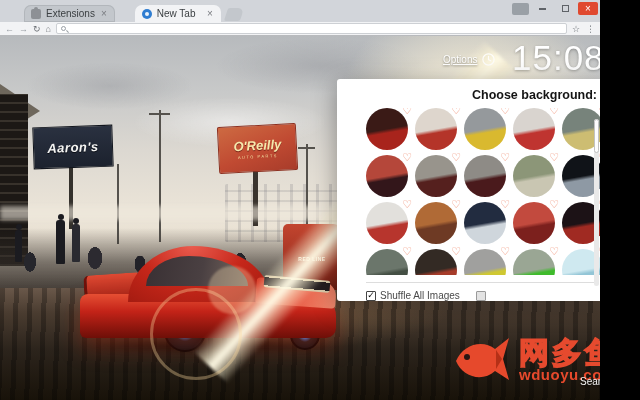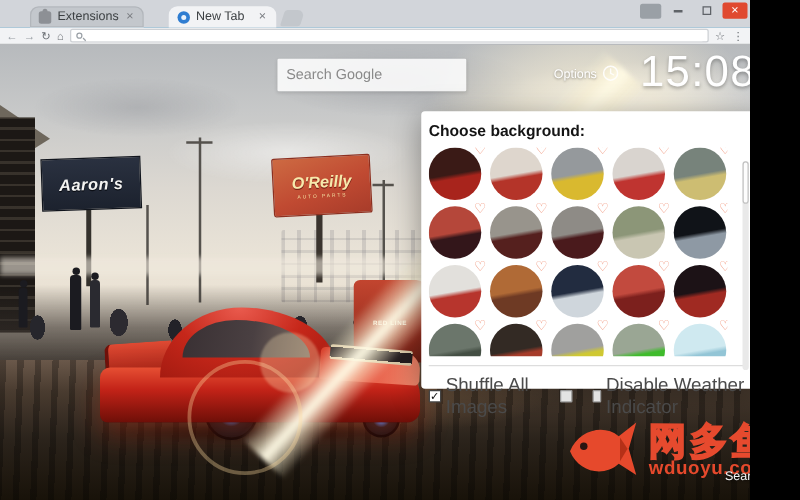--- a/index.html
+++ b/index.html
@@ -141,42 +141,42 @@
       background-image:repeating-linear-gradient(0deg, rgba(150,140,125,.25) 0 2px, transparent 2px 10px); }
 
   
   .top-nav { position:absolute; top:14px; left:18px; z-index:40; display:flex; gap:22px; }
   .top-nav .nav-link { font-size:9.5px; color:rgba(255,255,255,.95); text-shadow:0 1px 2px rgba(0,0,0,.45); }
   .search-box { position:absolute; left:222px; top:11px; z-index:40; width:151px; height:26px;
       background:rgba(255,255,255,.85); border-radius:1px; display:flex; align-items:center; box-shadow:0 1px 3px rgba(0,0,0,.12); }
   .search-box input { width:100%; border:none; outline:none; background:transparent; padding:0 7px;
       font-size:11.5px; color:#333; font-family:"Liberation Sans",sans-serif; }
   .search-box input::placeholder { color:#8a8a8a; }
-  .options-link { position:absolute; left:443px; top:18px; z-index:40; font-size:10px; color:#fff; text-shadow:0 1px 2px rgba(0,0,0,.4); }
+  .options-link { position:absolute; left:443px; top:18px; z-index:40; font-size:10px; color:#fff; text-shadow:0 1px 2px rgba(0,0,0,.4);text-decoration:underline; }
   .clock-icon { position:absolute; left:482px; top:16px; z-index:40; opacity:.9; }
   .time { position:absolute; left:512px; top:2px; z-index:40; font-size:35px; font-weight:100; color:#fff;
       letter-spacing:1px; text-shadow:0 1px 3px rgba(0,0,0,.3); }
 
   
-  .panel { position:absolute; left:337px; top:53px; width:273px; height:222px; z-index:50;
-      background:#fff; border-radius:3px; box-shadow:0 5px 24px rgba(0,0,0,.38); padding:9px 13px 7px 6px; }
+  .panel { position:absolute; left:337px; top:43px; width:273px; height:222px; z-index:50;
+      background:#fff; border-radius:3px; box-shadow:0 5px 24px rgba(0,0,0,.38); padding:9px 13px 7px 29px;text-align:right; }
   .panel-title { font-size:12.5px; font-weight:bold; color:#141414; }
   .grid-viewport { position:relative; margin-top:6px; height:167px; overflow:hidden; width:239px; }
   .thumb-grid { display:grid; grid-template-columns:repeat(5, 42px); column-gap:7px; row-gap:5px; }
   .thumb-cell { position:relative; width:42px; height:42px; }
   .thumb-img { width:42px; height:42px; border-radius:50%; }
   .thumb-heart { position:absolute; top:-3px; right:-4px; font-size:11px; line-height:11px; color:#f0947a; }
   .v-scrollbar { position:absolute; right:11px; top:40px; width:5px; height:167px; background:#e9e9e9; border-radius:3px; }
   .v-thumb { position:absolute; top:0; left:0; width:5px; height:34px; background:#fdfdfd; border:1px solid #c2c2c2; border-radius:3px; }
   .panel-footer { border-top:1px solid #ddd; margin-top:7px; padding-top:7px; display:flex; gap:16px; align-items:center; }
   .cb-group { display:flex; align-items:center; gap:4px; }
   .cb { width:10px; height:10px; border:1px solid #9a9a9a; background:#e3e3e3; border-radius:1px;
         display:flex; align-items:center; justify-content:center; font-size:9px; line-height:9px; color:#111; }
   .cb.checked { background:#fff; border-color:#444; }
-  .cb-label { font-size:15px; color:#4a4a4a; }
+  .cb-label { font-size:10px; color:#4a4a4a; }
 
   
   .watermark { position:absolute; z-index:45; }
   .wm-fish { left:452px; top:296px; }
   .wm-cn { left:519px; top:297px; font-size:30px; font-weight:bold; letter-spacing:3px;
       color:rgba(230,74,46,.2); -webkit-text-stroke:1.6px #e64a2e; }
   .wm-domain { left:519px; top:330px; font-size:15px; font-weight:bold; color:#e6492c; letter-spacing:.5px; }
   .wm-support { left:580px; top:340px; font-size:10px; color:#f2f2f2; text-shadow:0 1px 2px rgba(0,0,0,.6); }
 </style>
 </head>
@@ -265,23 +265,20 @@
       <div class="hc car-body"></div>
       <div class="hc car-roof"></div>
       <div class="hc car-window"></div>
       <div class="hc car-hood"></div>
       <div class="hc hood-stripe"></div>
     </div>
     <div class="layer beam"></div>
     <div class="layer flare1"></div>
     <div class="layer flare2"></div>
 
-    <div class="search-box">
-      <input placeholder="Search Google" style="">
-    </div>
     <span class="options-link">Options</span>
     <span class="clock-icon">
       <svg width="13" height="13" viewBox="0 0 13 13">
         <circle cx="6.5" cy="6.5" r="5.6" fill="none" stroke="#ffffff" stroke-width="1.2"></circle>
         <path d="M6.5 3.2 V6.7 L8.8 7.8" fill="none" stroke="#ffffff" stroke-width="1.1" stroke-linecap="round"></path>
       </svg>
     </span>
     <span class="time">15:08</span>
 
     <div class="panel">
@@ -373,24 +370,20 @@
       <div class="v-scrollbar">
         <div class="v-thumb"></div>
       </div>
       <div class="panel-footer">
         <div class="cb-group">
           <span class="cb checked">✓</span>
           <span class="cb-label">Shuffle All Images</span>
         </div>
         <div class="cb-group">
           <span class="cb"></span>
-        </div>
-        <div class="cb-group">
-          <span class="cb"></span>
-          <span class="cb-label">Disable Weather Indicator</span>
         </div>
       </div>
     </div>
 
     <span class="watermark wm-fish">
       <svg width="64" height="56" viewBox="0 0 64 56">
         <path d="M4,29 C11,12 31,7 43,17 L57,6 L51,27 L57,48 L43,39 C31,50 11,46 4,29 Z" fill="#e6492c"></path>
         <circle cx="15" cy="25" r="3" fill="#2a1512"></circle>
         <path d="M44,18 L50,27 L44,37 Z" fill="#b53017"></path>
       </svg>

